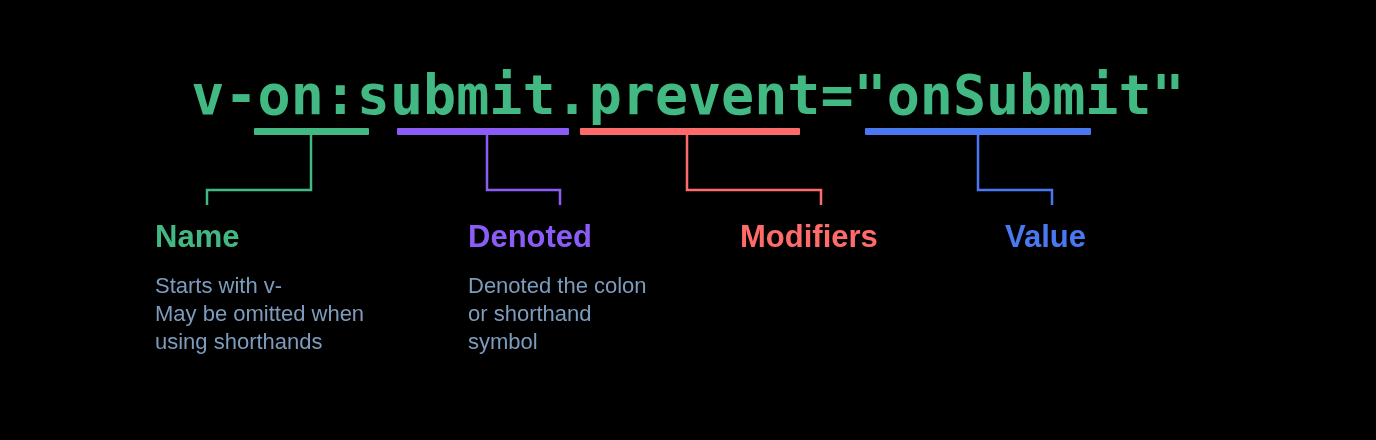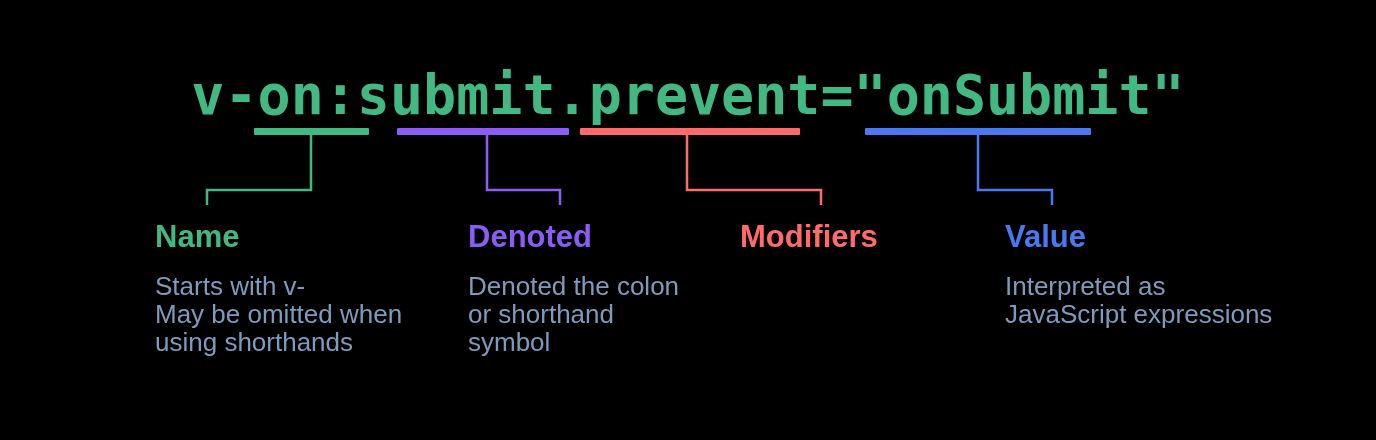--- a/index.html
+++ b/index.html
@@ -61,21 +61,21 @@
   .col-title {
     font-family: "Liberation Sans", sans-serif;
     font-size: 31px;
     font-weight: 700;
     line-height: 38px;
     margin: 0 0 16px 0;
     white-space: nowrap;
   }
   .col-desc {
     font-family: "Liberation Sans", sans-serif;
-    font-size: 26px;
+    font-size: 22px;
     font-weight: 400;
     line-height: 28px;
     color: #7d9cbd;
     white-space: pre-line;
   }
 </style>
 </head>
 <body style="background: rgb(0, 0, 0);">
 
 <div id="canvas" style="background: rgb(0, 0, 0);">
@@ -107,17 +107,15 @@
 or shorthand
 symbol</div>
   </div>
 
   <div class="col" style="left: 740px;">
     <div class="col-title" style="color: rgb(255, 107, 107);">Modifiers</div>
   </div>
 
   <div class="col" style="left: 1005px;">
     <div class="col-title" style="color: rgb(74, 120, 240);">Value</div>
-    <div class="col-desc">Interpreted as
-JavaScript expressions</div>
   </div>
 
 </div>
 
 </body></html>

